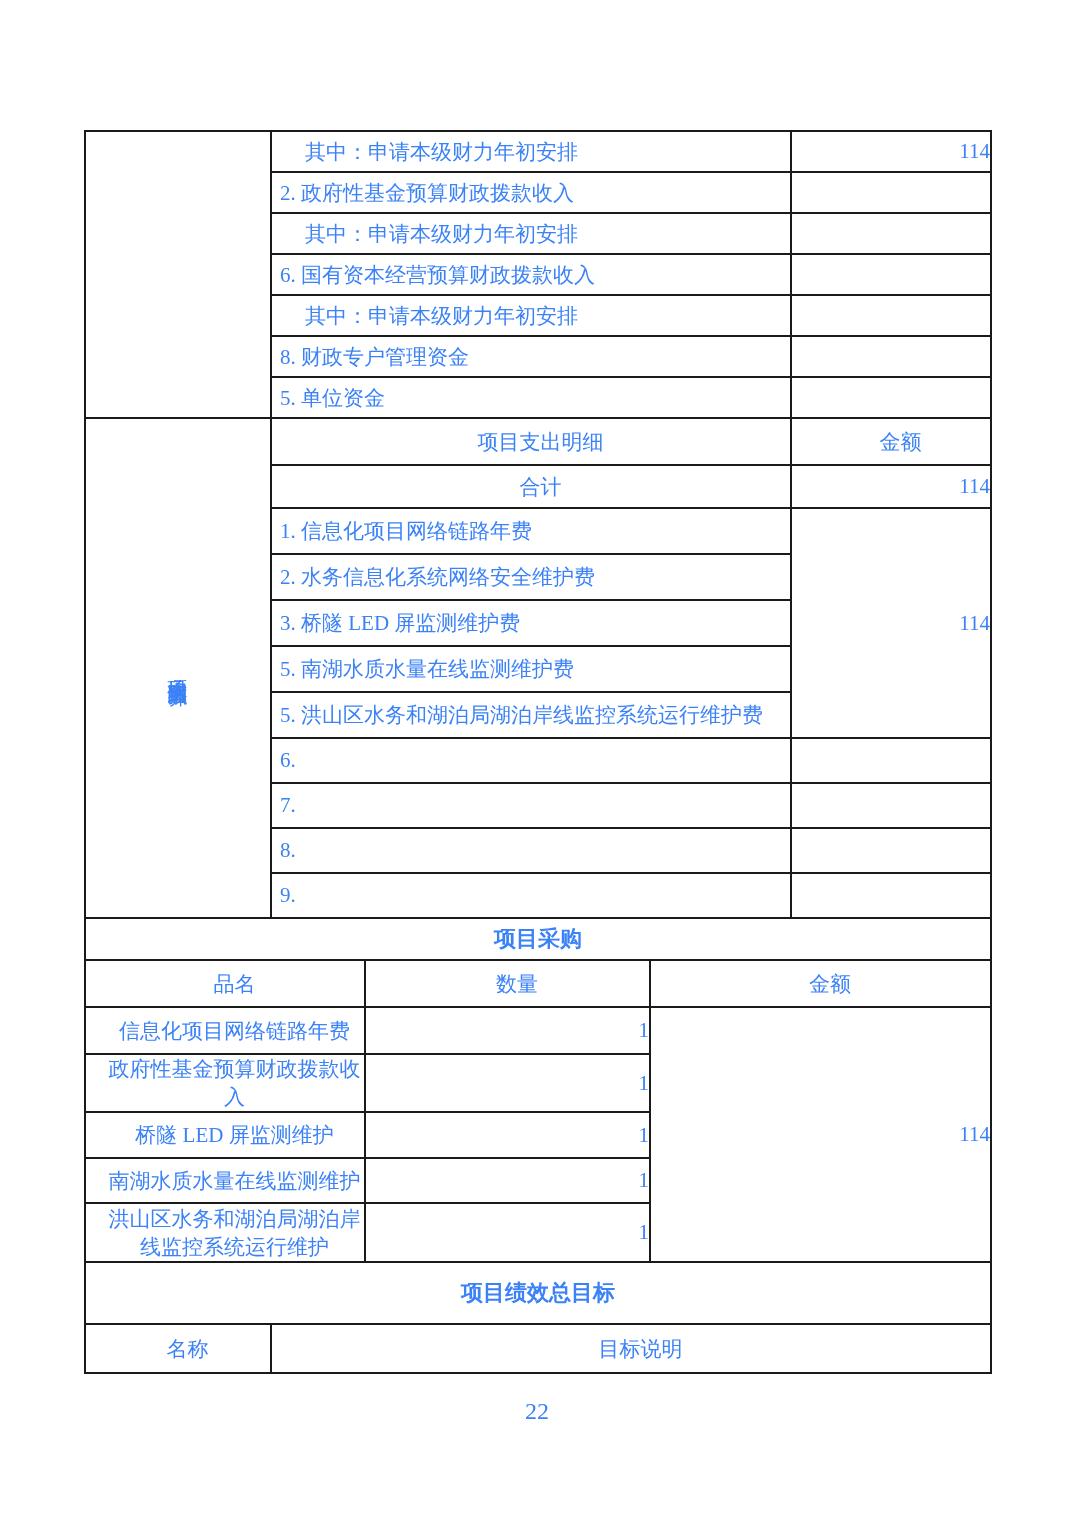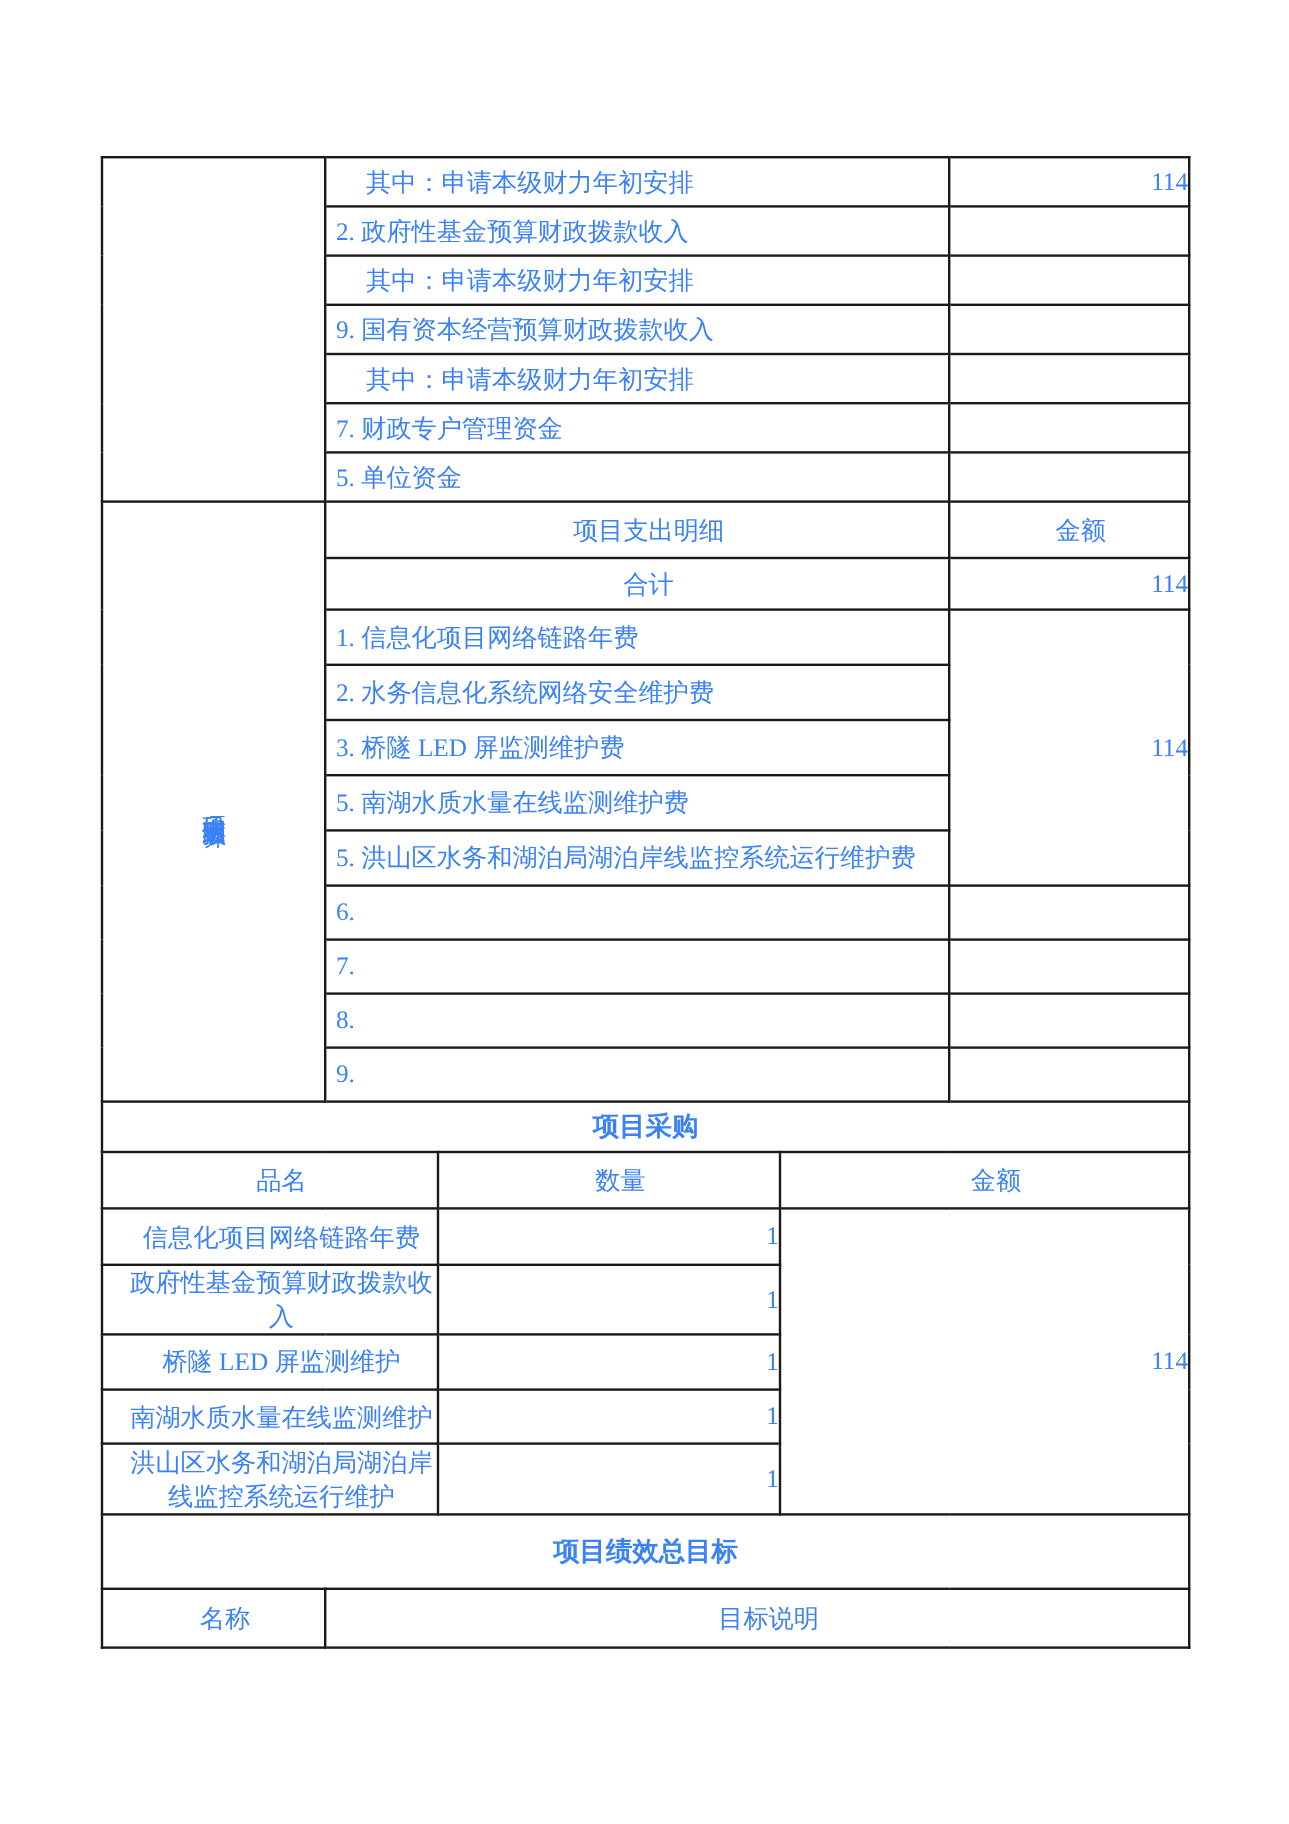--- a/index.html
+++ b/index.html
@@ -84,29 +84,29 @@
     </tr>
     <tr style="height:41px">
       <td colspan="3" class="lbl">2. 政府性基金预算财政拨款收入</td>
       <td class="num"></td>
     </tr>
     <tr style="height:41px">
       <td colspan="3" class="lbl indent">其中：申请本级财力年初安排</td>
       <td class="num"></td>
     </tr>
     <tr style="height:41px">
-      <td colspan="3" class="lbl">9. 国有资本经营预算财政拨款收入</td>
+      <td colspan="3" class="lbl">6. 国有资本经营预算财政拨款收入</td>
       <td class="num"></td>
     </tr>
     <tr style="height:41px">
       <td colspan="3" class="lbl indent">其中：申请本级财力年初安排</td>
       <td class="num"></td>
     </tr>
     <tr style="height:41px">
-      <td colspan="3" class="lbl">7. 财政专户管理资金</td>
+      <td colspan="3" class="lbl">8. 财政专户管理资金</td>
       <td class="num"></td>
     </tr>
     <tr style="height:41px">
       <td colspan="3" class="lbl">5. 单位资金</td>
       <td class="num"></td>
     </tr>
 
     <tr style="height:47px">
       <td rowspan="11">
         <div class="vside">
@@ -187,13 +187,14 @@
     <tr style="height:62px">
       <td colspan="5" class="section-title">项目绩效总目标</td>
     </tr>
     <tr style="height:49px">
       <td class="ctr">名称</td>
       <td colspan="4" class="ctr">目标说明</td>
     </tr>
   </tbody>
     </table>
 
+  <div class="pagenum">22</div>
 </div>
 
 </body></html>

